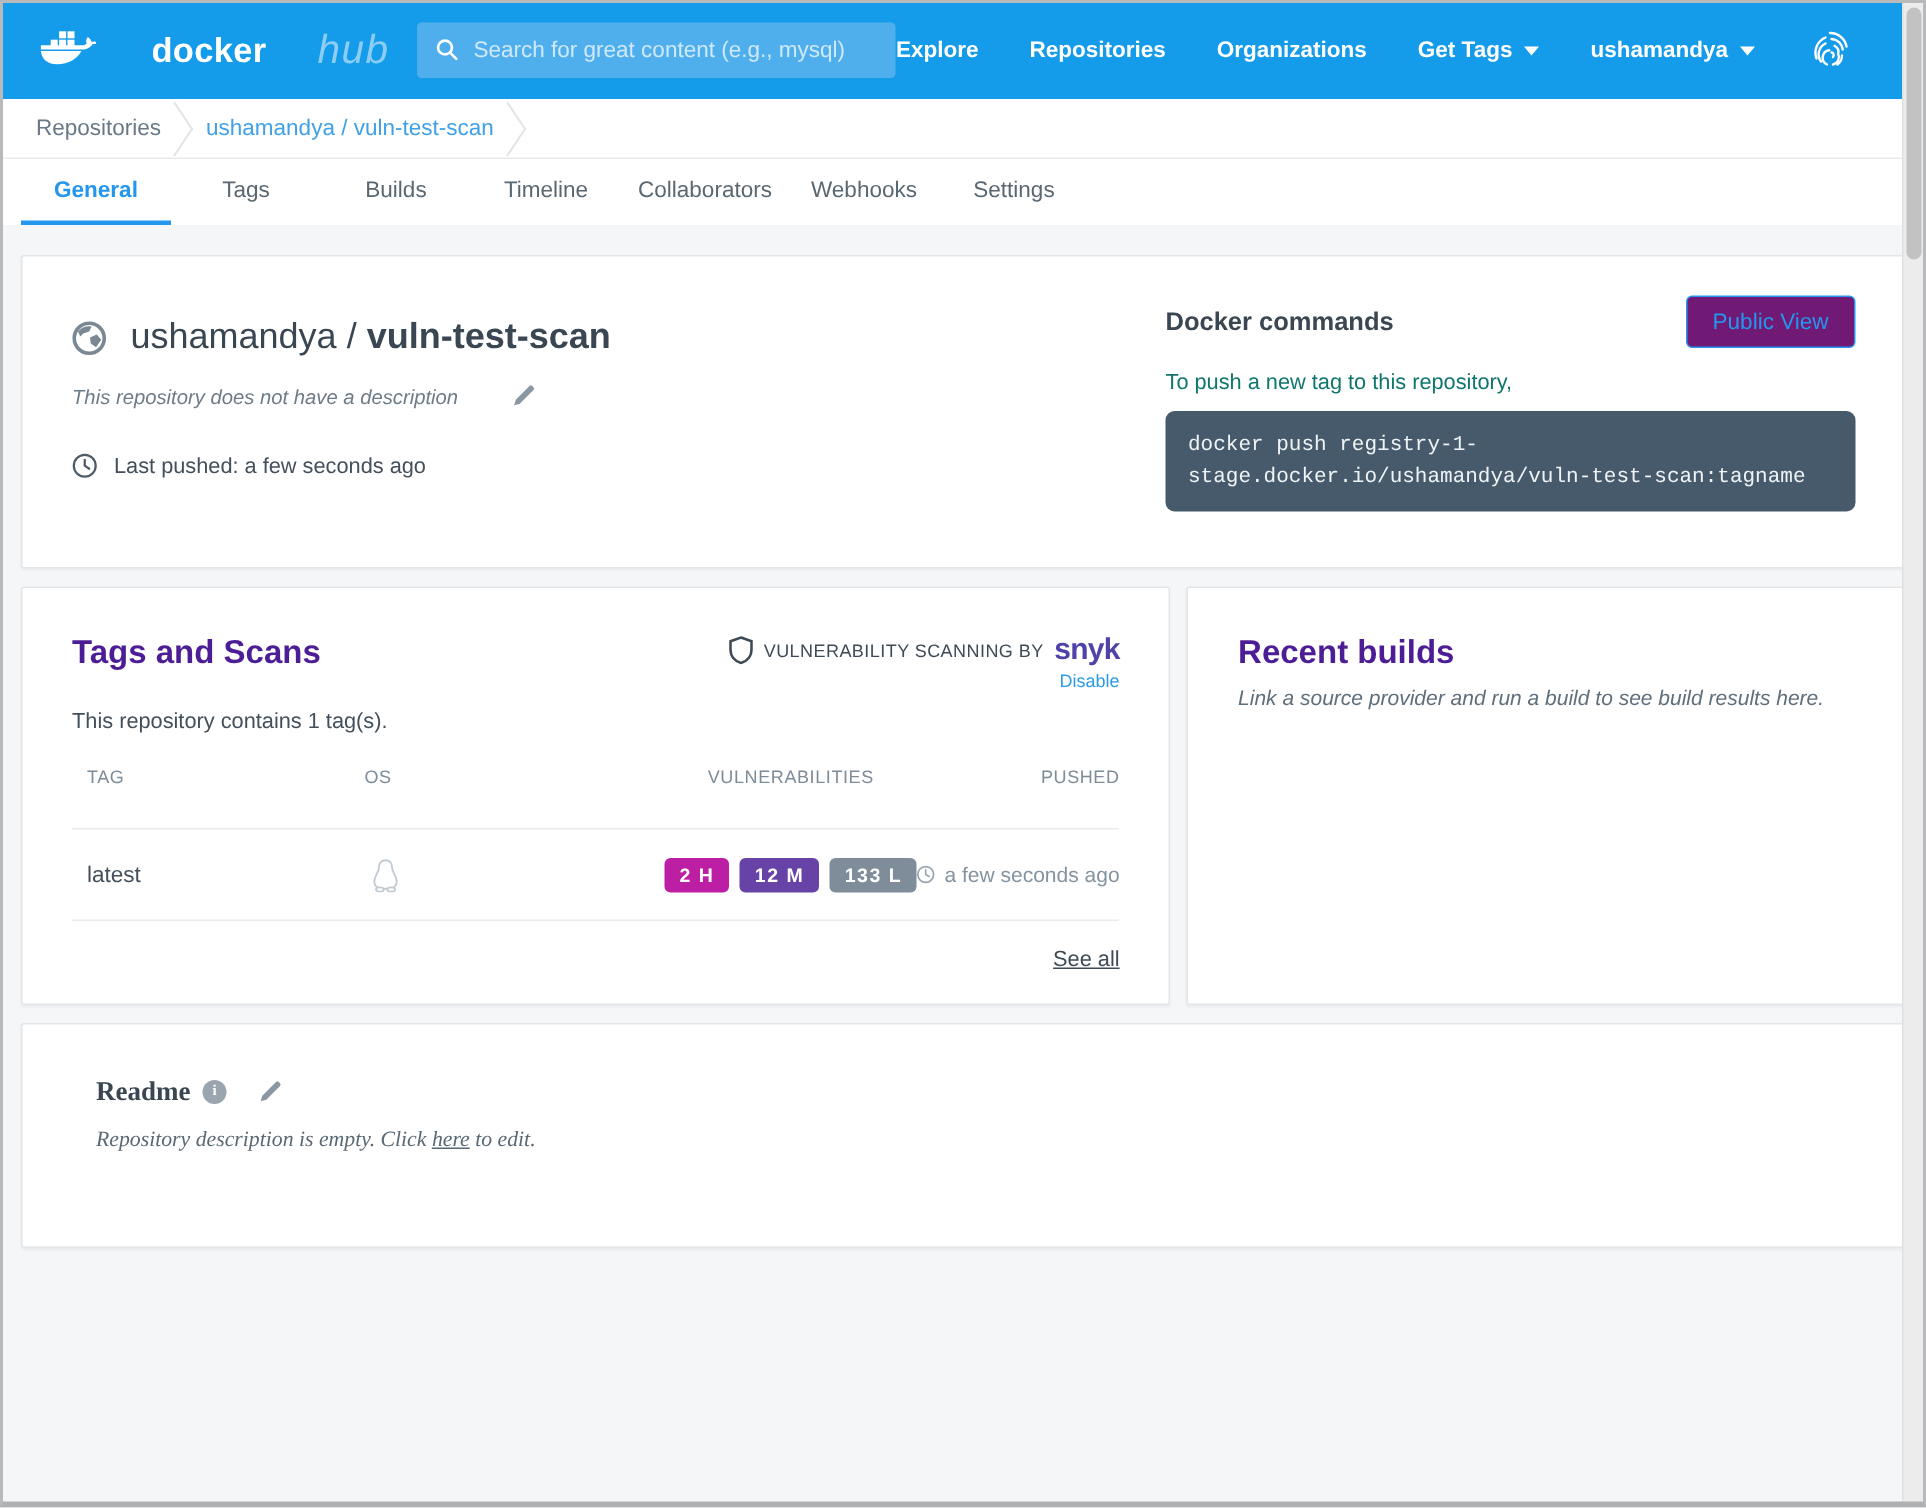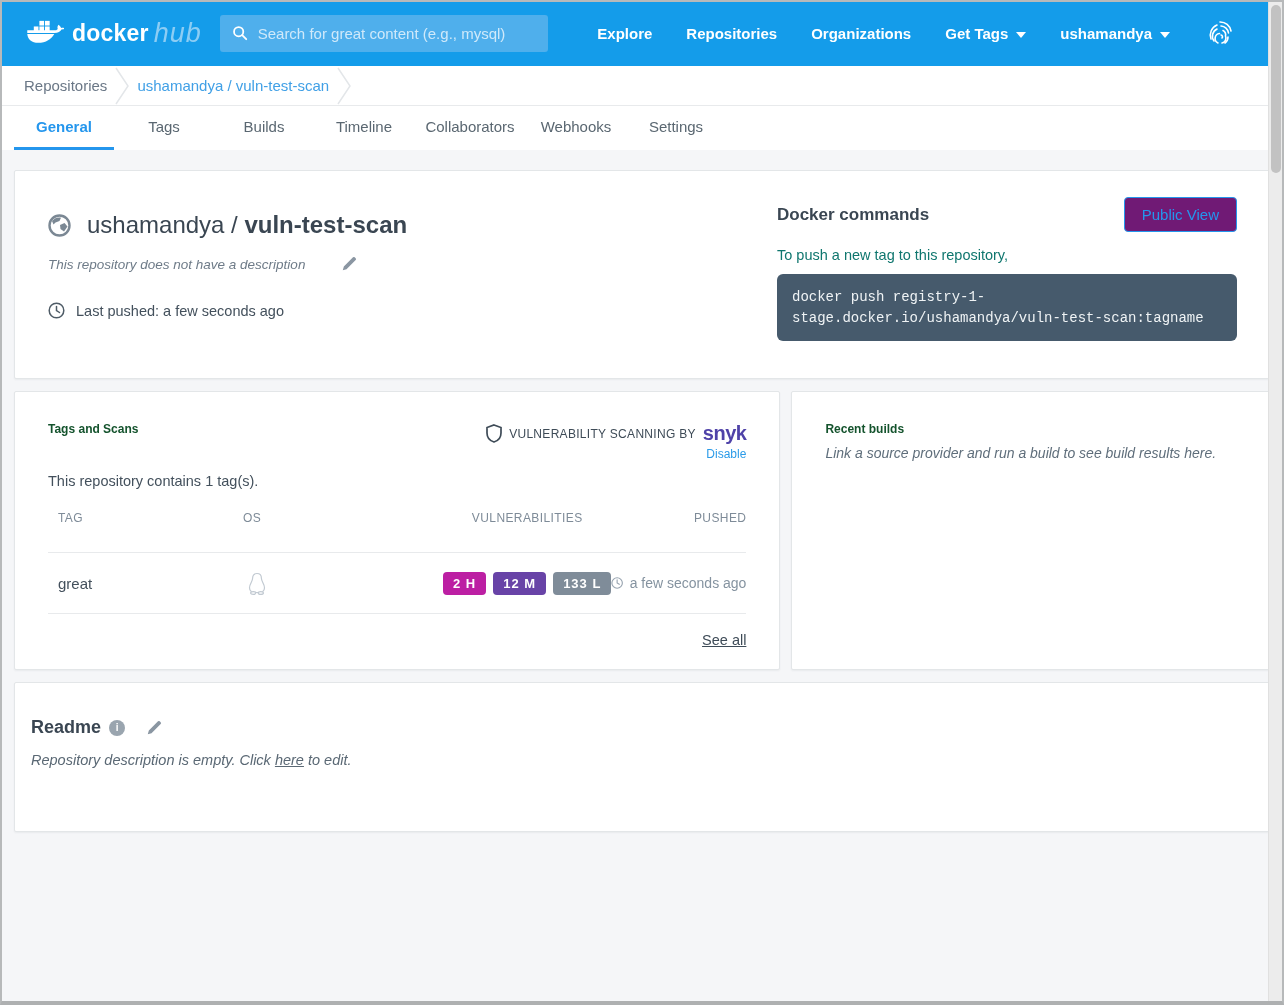--- a/index.html
+++ b/index.html
@@ -11,21 +11,21 @@
     color:#43505C;
   }
   
   .frame { position:absolute; inset:0; border:2px solid #b7b9ba; border-bottom:4px solid #aeb0b1; pointer-events:none; z-index:60; }
 
   
   .navbar {
     height:66px; background:#149CEA; display:flex; align-items:center;
     padding:0 46px 0 26px;
   }
-  .brand { display:flex; align-items:center; cursor:pointer; }
+  .brand { display:flex; align-items:center; cursor:pointer;gap:29px; }
   .brand svg { width:38px; height:28px; margin-right:8px; }
   .brand-bold { color:#fff; font-weight:700; font-size:23px; letter-spacing:.2px;}
   .brand-light { color:#8CCDF4; font-weight:400; font-size:27px; margin-left:5px; letter-spacing:1px;font-style:italic;}
   .searchbox {
     margin-left:18px; width:328px; height:37px; background:#4FAFEC;
     border-radius:3px; display:flex; align-items:center; padding:0 12px;
   }
   .searchbox svg { width:16px; height:16px; flex:0 0 auto; }
   .searchbox input {
     background:transparent; border:none; outline:none; color:#fff;
@@ -95,21 +95,21 @@
     font-family:"Liberation Mono", monospace; font-size:14px; color:#EFF3F5;
     line-height:1.48; cursor:pointer;
   }
 
   
   .two-col { display:flex; gap:11px; margin-top:12px; }
   .tags-card { flex:0 0 719px; padding:30px 33px 20px; min-height:274px; }
   .builds-card { flex:1; padding:30px 33px; min-height:274px; }
 
   .ts-header { display:flex; justify-content:space-between; align-items:flex-start; }
-  .ts-title, .rb-title { font-size:12px; font-weight:700; color:#14532d; }
+  .ts-title, .rb-title { font-size:22px; font-weight:700; color:#4c1d95; }
   .snyk-block { display:flex; flex-direction:column; align-items:flex-end; }
   .snyk-row { display:flex; align-items:center; gap:7px; }
   .snyk-row svg { width:16px; height:19px; }
   .snyk-label { font-size:12px; color:#3E4B57; letter-spacing:.3px; }
   .snyk-brand { font-size:20px; font-weight:700; color:#4F42A8; letter-spacing:-.5px; }
   .disable-link { font-size:12px; color:#2B9BE8; margin-top:2px; cursor:pointer; }
   .ts-summary { margin-top:12px; font-size:14.5px; color:#43505C; }
 
   .tag-table { margin-top:22px; }
   .tt-row { display:grid; grid-template-columns:195px 200px 1fr 135px; align-items:center; }
@@ -131,21 +131,21 @@
   .badge-low { background:#7F8C99; }
   .td-pushed { display:flex; align-items:center; justify-content:flex-end; gap:6px; }
   .td-pushed svg { width:14px; height:14px; }
   .pushed-text { font-size:14px; color:#8593A0; white-space:nowrap; }
   .see-all-row { text-align:right; margin-top:17px; }
   .see-all { font-size:14.5px; color:#3E4B57; text-decoration:underline; cursor:pointer; }
 
   .rb-empty { margin-top:9px; font-style:italic; font-size:14px; color:#5F6E7B; }
 
   
-  .readme-card { margin-top:12px; padding:34px 16px; min-height:150px; }
+  .readme-card { margin-top:12px; padding:34px 49px; min-height:150px;font-family:Liberation Serif, serif; }
   .readme-title-row { display:flex; align-items:center; }
   .readme-title { font-size:18px; font-weight:700; color:#3A4652; }
   .info-icon {
     width:16px; height:16px; border-radius:50%; background:#9AA5AF; color:#fff;
     font-size:10px; font-weight:700; display:inline-flex; align-items:center;
     justify-content:center; margin-left:8px; font-style:normal; cursor:pointer;
   }
   .readme-title-row .icon-pencil { margin-left:21px; cursor:pointer; }
   .readme-empty { margin-top:14px; font-style:italic; font-size:14.5px; color:#5A6874; }
   .readme-empty .here-link { text-decoration:underline; cursor:pointer; color:#5A6874; }
@@ -299,21 +299,21 @@
       <div class="ts-summary">This repository contains 1 tag(s).</div>
 
       <div class="tag-table">
         <div class="tt-row tt-head">
           <div class="th-tag">TAG</div>
           <div>OS</div>
           <div class="th-vuln">VULNERABILITIES</div>
           <div class="th-pushed">PUSHED</div>
         </div>
         <div class="tt-row tt-data">
-          <div class="td-tag">great</div>
+          <div class="td-tag">latest</div>
           <div class="td-os">
             <svg viewBox="0 0 20 23">
               <g fill="#fff" stroke="#C2CAD2" stroke-width="1.2">
                 <path d="M10 1.5 c3 0 4.4 2.2 4.4 4.8 c0 1.5 .7 2.9 1.5 4.4 c.9 1.7 1.6 3.3 1.6 5 c0 2.8-2.3 4.8-4.5 4.8 h-6 c-2.2 0-4.5-2-4.5-4.8 c0-1.7 .7-3.3 1.6-5 c.8-1.5 1.5-2.9 1.5-4.4 C5.6 3.7 7 1.5 10 1.5 z"></path>
                 <ellipse cx="6.2" cy="21" rx="2.6" ry="1.4"></ellipse>
                 <ellipse cx="13.8" cy="21" rx="2.6" ry="1.4"></ellipse>
               </g>
             </svg>
           </div>
           <div class="td-vuln">

